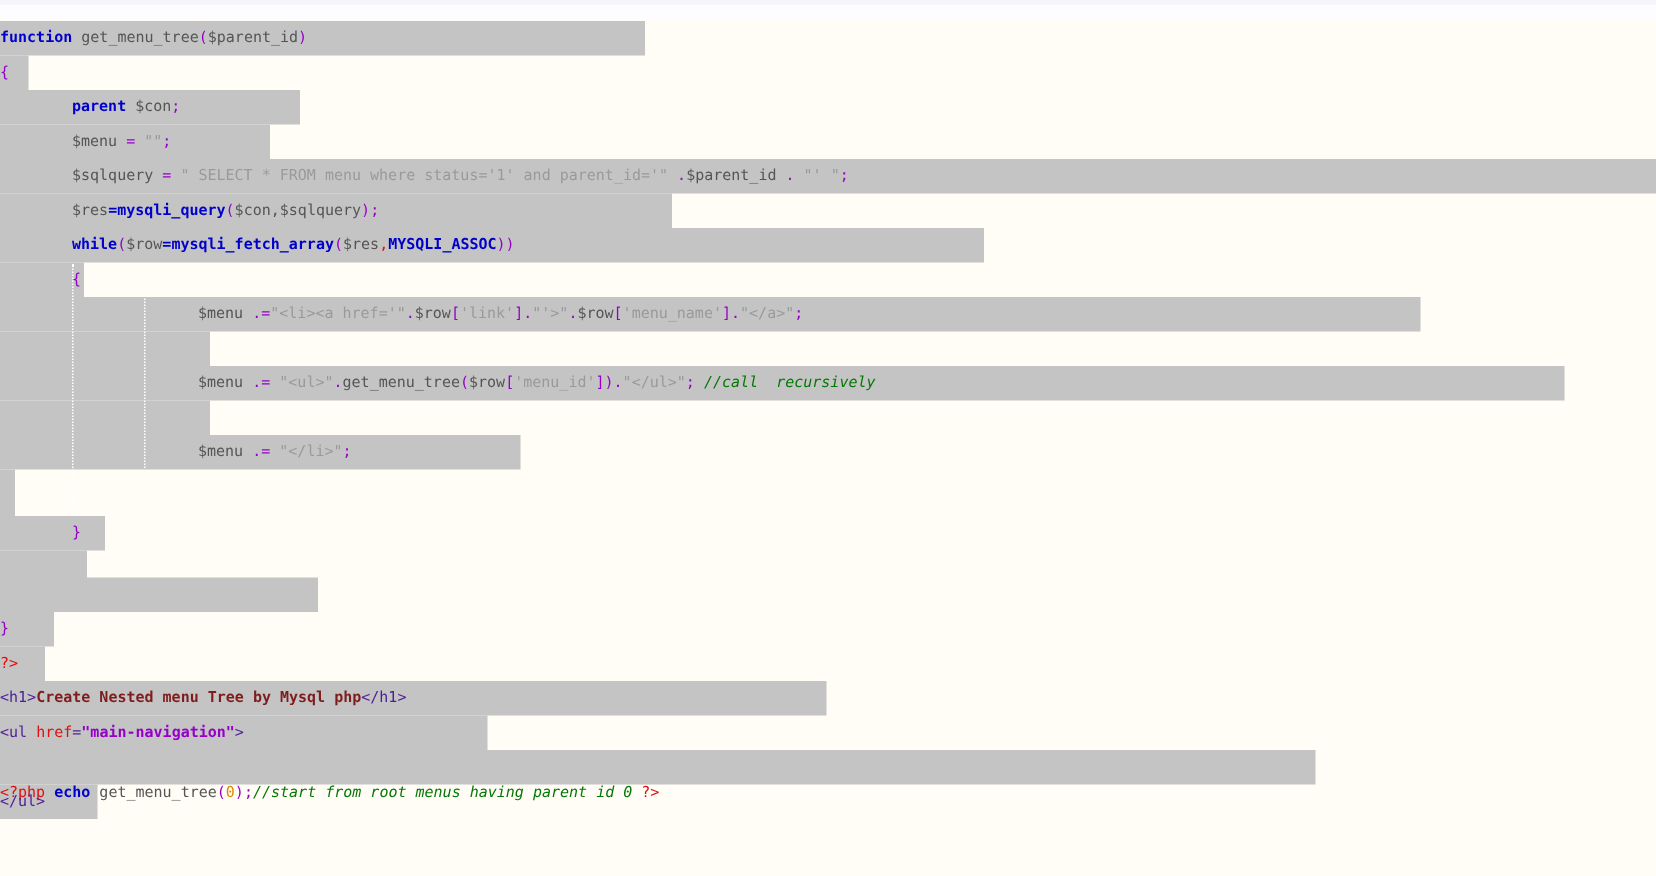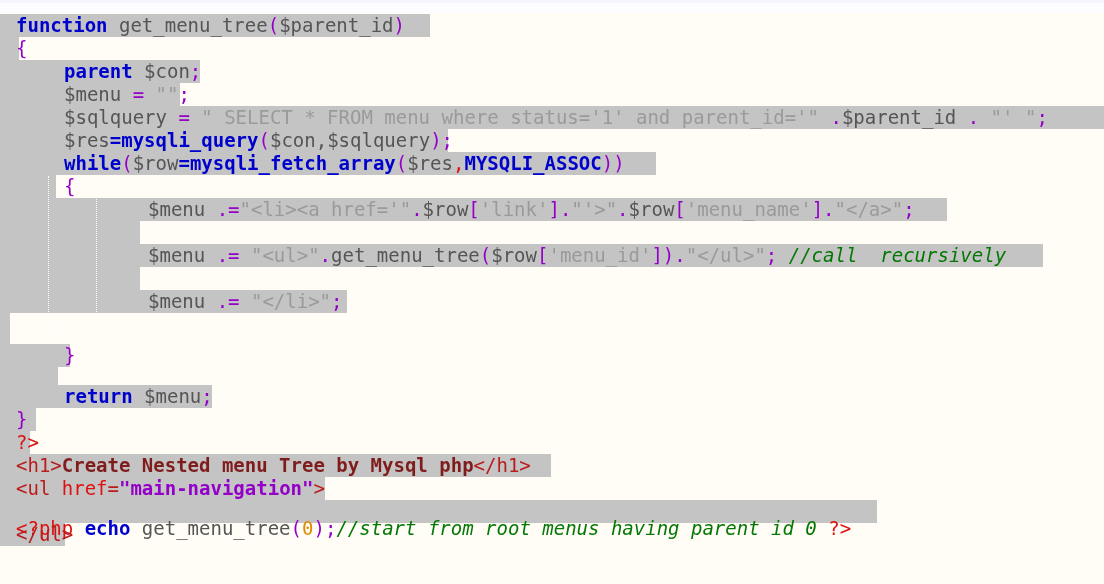--- a/index.html
+++ b/index.html
@@ -13,24 +13,23 @@
   
   .topband{position:absolute;left:0;top:0;width:1104px;height:13px;background:#fdfcff;}
   .topband-tint{position:absolute;left:0;top:0;width:1104px;height:3px;background:#f7f4fb;}
 
   
   .line{
     position:absolute;
     height:23px;
     line-height:23px;
     white-space:pre;
-    font-size:19px;
+    font-size:10px;
     letter-spacing:0px;
     font-family:"DejaVu Sans Mono","Liberation Mono",monospace;
-    padding-left:16px;
   }
   .sel{
     position:absolute;
     height:23px;
     background:#c4c4c4;
   }
   
   .guide{
     position:absolute;
     width:1px;
@@ -41,21 +40,21 @@
   .kw    {color:#0000cc;font-weight:bold;}
   .fn    {color:#555555;}
   .plain {color:#555555;}
   .punc  {color:#9400c8;}
   .str   {color:#9a9a9a;}
   .cmt   {color:#047804;font-style:italic;}
   .php   {color:#dd1111;}
   .num   {color:#e08a00;}
   .attr  {color:#dd1111;}
   .attrv {color:#9400c8;font-weight:bold;}
-  .tag   {color:#b91c1c;margin-top:16px;}
+  .tag   {color:#4c1d95;margin-top:16px;}
   .h1txt {color:#7f1d1d;font-weight:bold;}
 </style>
 </head>
 <body>
 
 <div id="root">
 
   <div class="topband"></div>
   <div class="topband-tint"></div>
 
@@ -104,21 +103,20 @@
   <div class="line" style="left:48px; top:175px;"><span class="punc">{</span></div>
 
   <div class="line" style="left:132px; top:198px;"><span class="plain">$menu </span><span class="punc">.=</span><span class="str">"&lt;li&gt;&lt;a href='"</span><span class="punc">.</span><span class="plain">$row</span><span class="punc">[</span><span class="str">'link'</span><span class="punc">]</span><span class="punc">.</span><span class="str">"'&gt;"</span><span class="punc">.</span><span class="plain">$row</span><span class="punc">[</span><span class="str">'menu_name'</span><span class="punc">]</span><span class="punc">.</span><span class="str">"&lt;/a&gt;"</span><span class="punc">;</span></div>
 
   <div class="line" style="left:132px; top:244px;"><span class="plain">$menu </span><span class="punc">.=</span><span class="str"> "&lt;ul&gt;"</span><span class="punc">.</span><span class="fn">get_menu_tree</span><span class="punc">(</span><span class="plain">$row</span><span class="punc">[</span><span class="str">'menu_id'</span><span class="punc">]</span><span class="punc">)</span><span class="punc">.</span><span class="str">"&lt;/ul&gt;"</span><span class="punc">;</span><span class="cmt"> //call  recursively</span></div>
 
   <div class="line" style="left:132px; top:290px;"><span class="plain">$menu </span><span class="punc">.=</span><span class="str"> "&lt;/li&gt;"</span><span class="punc">;</span></div>
 
   <div class="line" style="left:48px; top:344px;"><span class="punc">}</span></div>
 
-  <div class="line" style="left:48px; top:385px;"><span class="kw">return</span><span class="plain"> $menu</span><span class="punc">;</span></div>
 
   <div class="line" style="left:0px; top:408px;"><span class="punc">}</span></div>
 
   <div class="line" style="left:0px; top:431px;"><span class="php">?&gt;</span></div>
 
   <div class="line" style="left:0px; top:454px;"><span class="tag">&lt;h1&gt;</span><span class="h1txt">Create Nested menu Tree by Mysql php</span><span class="tag">&lt;/h1&gt;</span></div>
 
   <div class="line" style="left:0px; top:477px;"><span class="tag">&lt;ul </span><span class="attr">href</span><span class="tag">=</span><span class="attrv">"main-navigation"</span><span class="tag">&gt;</span></div>
 
   <div class="line" style="left:0px; top:517px;"><span class="php">&lt;?php</span><span class="kw"> echo </span><span class="fn">get_menu_tree</span><span class="punc">(</span><span class="num">0</span><span class="punc">)</span><span class="punc">;</span><span class="cmt">//start from root menus having parent id 0 </span><span class="php">?&gt;</span></div>

